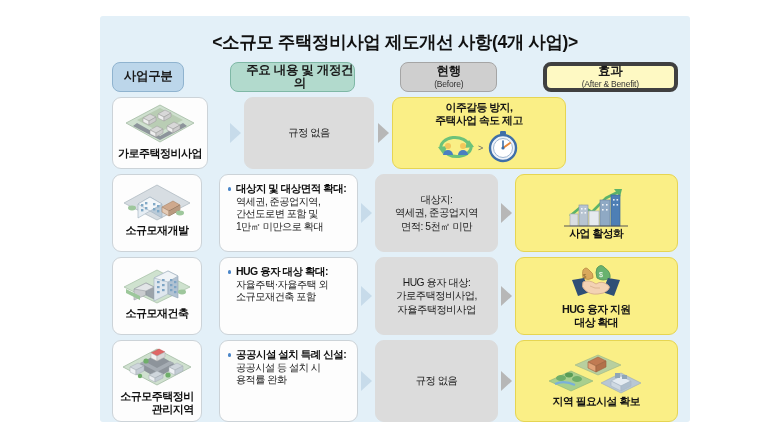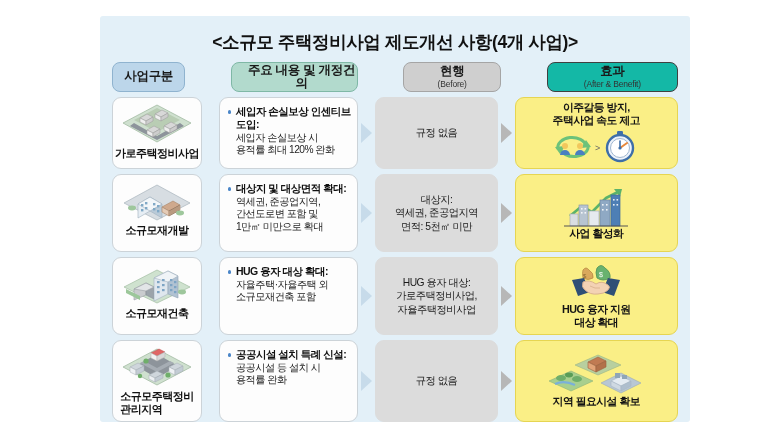--- a/index.html
+++ b/index.html
@@ -22,30 +22,30 @@
   .hdr-row{display:flex;align-items:stretch;gap:16px;height:30px;margin-bottom:5px;}
   .hdr{
     border-radius:8px;display:flex;flex-direction:column;align-items:center;
     justify-content:center;line-height:1.05;text-align:center;
   }
   .hdr .h1{font-size:12.5px;font-weight:bold;color:#1a1a1a;letter-spacing:-0.3px;}
   .hdr .h2{font-size:8.5px;color:#333;margin-top:1px;letter-spacing:-0.2px;}
   .h-col1{width:96px;background:#bcd6ea;border:1px solid #8fb3cf;}
   .h-col2{width:148px;background:#b2dacd;border:1px solid #7fb8a6;padding-left:15px;}
   .h-col3{width:130px;background:#cfcfcf;border:1px solid #a5a5a5;justify-content:center;}
-  .h-col4{width:174px;background:#14b8a6;border:1px solid #404040;}
+  .h-col4{width:174px;background:#fef9c3;border:4px solid #404040;}
   .row{display:flex;align-items:stretch;margin-bottom:5px;}
   .card{
     background:#fdfdfd;border:1px solid #ccd3d8;border-radius:9px;
     box-sizing:border-box;
   }
   .c1{width:96px;display:flex;flex-direction:column;align-items:center;justify-content:flex-start;padding-top:4px;}
   .c1 .icon{width:74px;height:44px;}
   .c1 .lbl{
-    font-size:11px;font-weight:bold;color:#111;text-align:left;
+    font-size:11px;font-weight:bold;color:#111;text-align:right;
     letter-spacing:-0.5px;line-height:1.15;margin-top:1px;
   }
   .c2{width:148px;padding:7px 6px 6px 8px;box-sizing:border-box;}
   .c2 .bullet{
     font-size:10.5px;font-weight:bold;color:#111;letter-spacing:-0.5px;
     line-height:1.22;position:relative;padding-left:8px;
   }
   .c2 .bullet:before{
     content:"";position:absolute;left:0;top:5px;width:3.5px;height:3.5px;
     border-radius:50%;background:#4a86c8;
@@ -133,25 +133,20 @@
               <polygon points="27,28 33,31 33,35 27,32" fill="#efefef" stroke="#9a9a9a" stroke-width="0.5"></polygon>
               <polygon points="33,31 40,27 40,31 33,35" fill="#cdcdcd" stroke="#9a9a9a" stroke-width="0.5"></polygon>
             </g>
           </svg>
         </div>
         <div class="lbl">가로주택정비사업</div>
       </div>
 
       <div class="arrow"></div>
 
-      <div class="card c2">
-        <div class="bullet">세입자 손실보상 인센티브 도입:</div>
-        <div class="sub" style="white-space: pre-line;">세입자 손실보상 시
-용적률 최대 120% 완화</div>
-      </div>
 
       <div class="arrow">
         <svg width="13" height="22" viewBox="0 0 13 22">
             <polygon points="1,1 12,11 1,21" fill="#c7dbea"></polygon>
           </svg>
       </div>
 
       <div class="c3">규정 없음</div>
 
       <div class="arrow">

